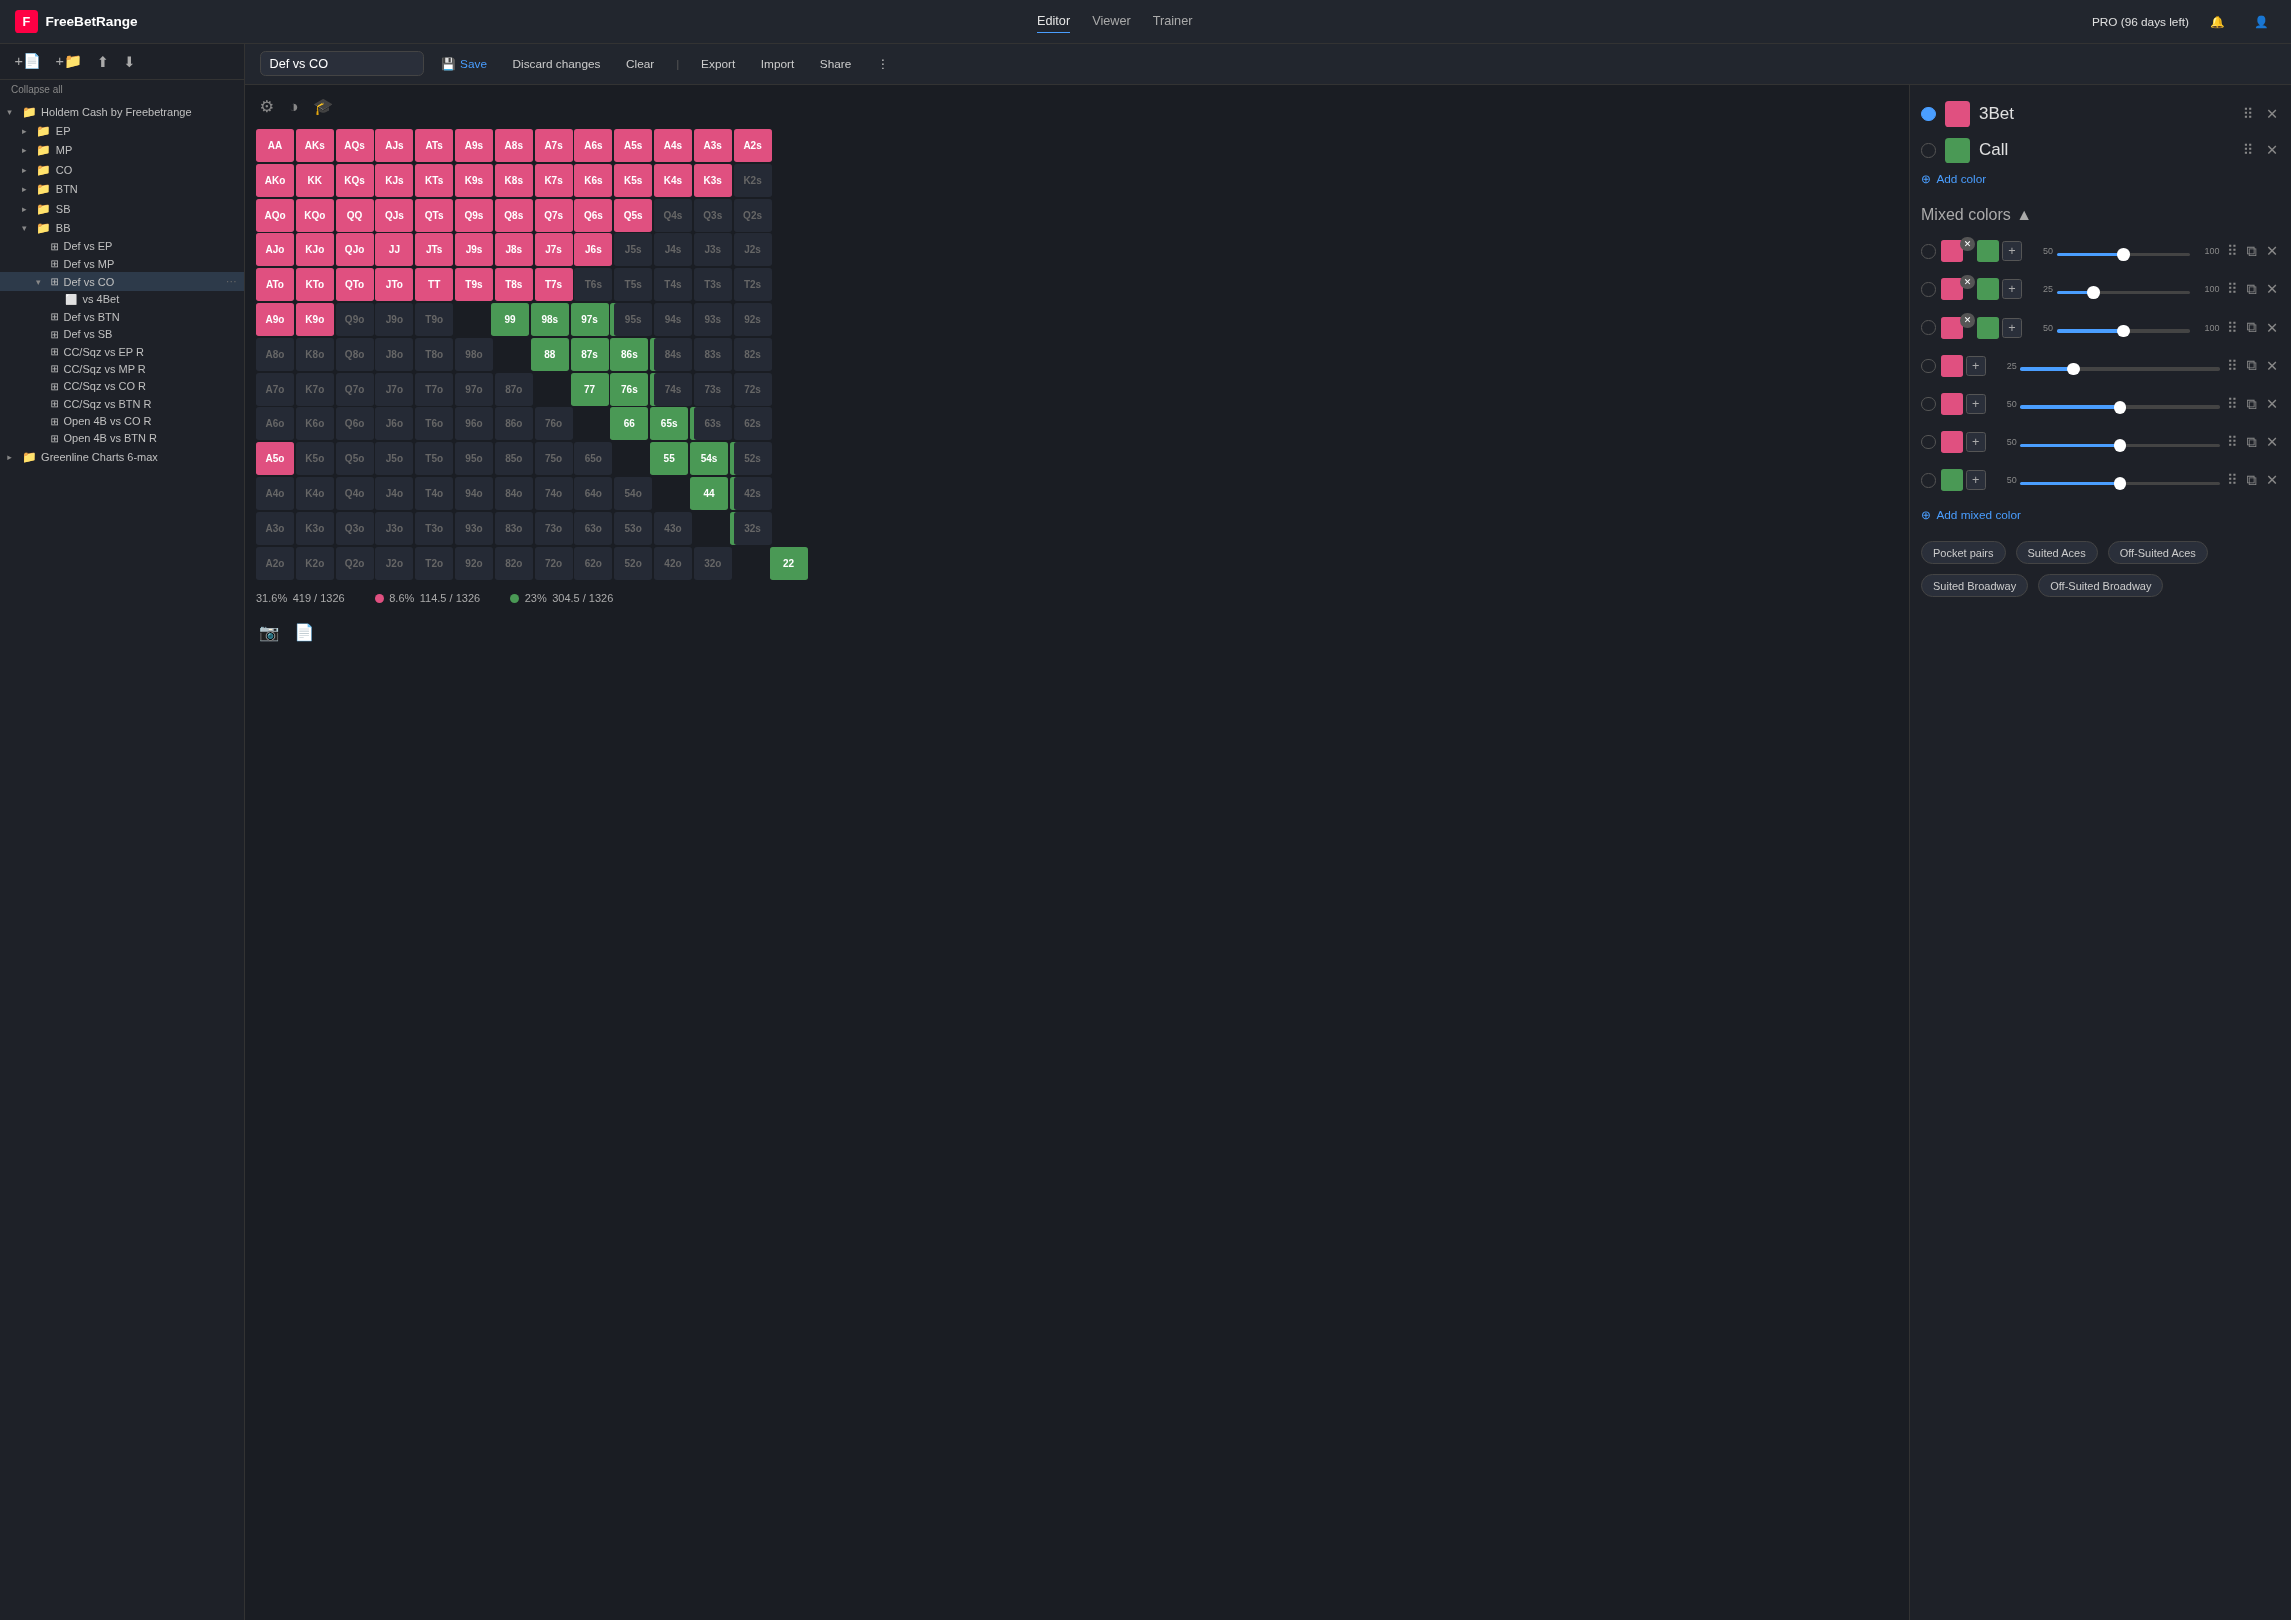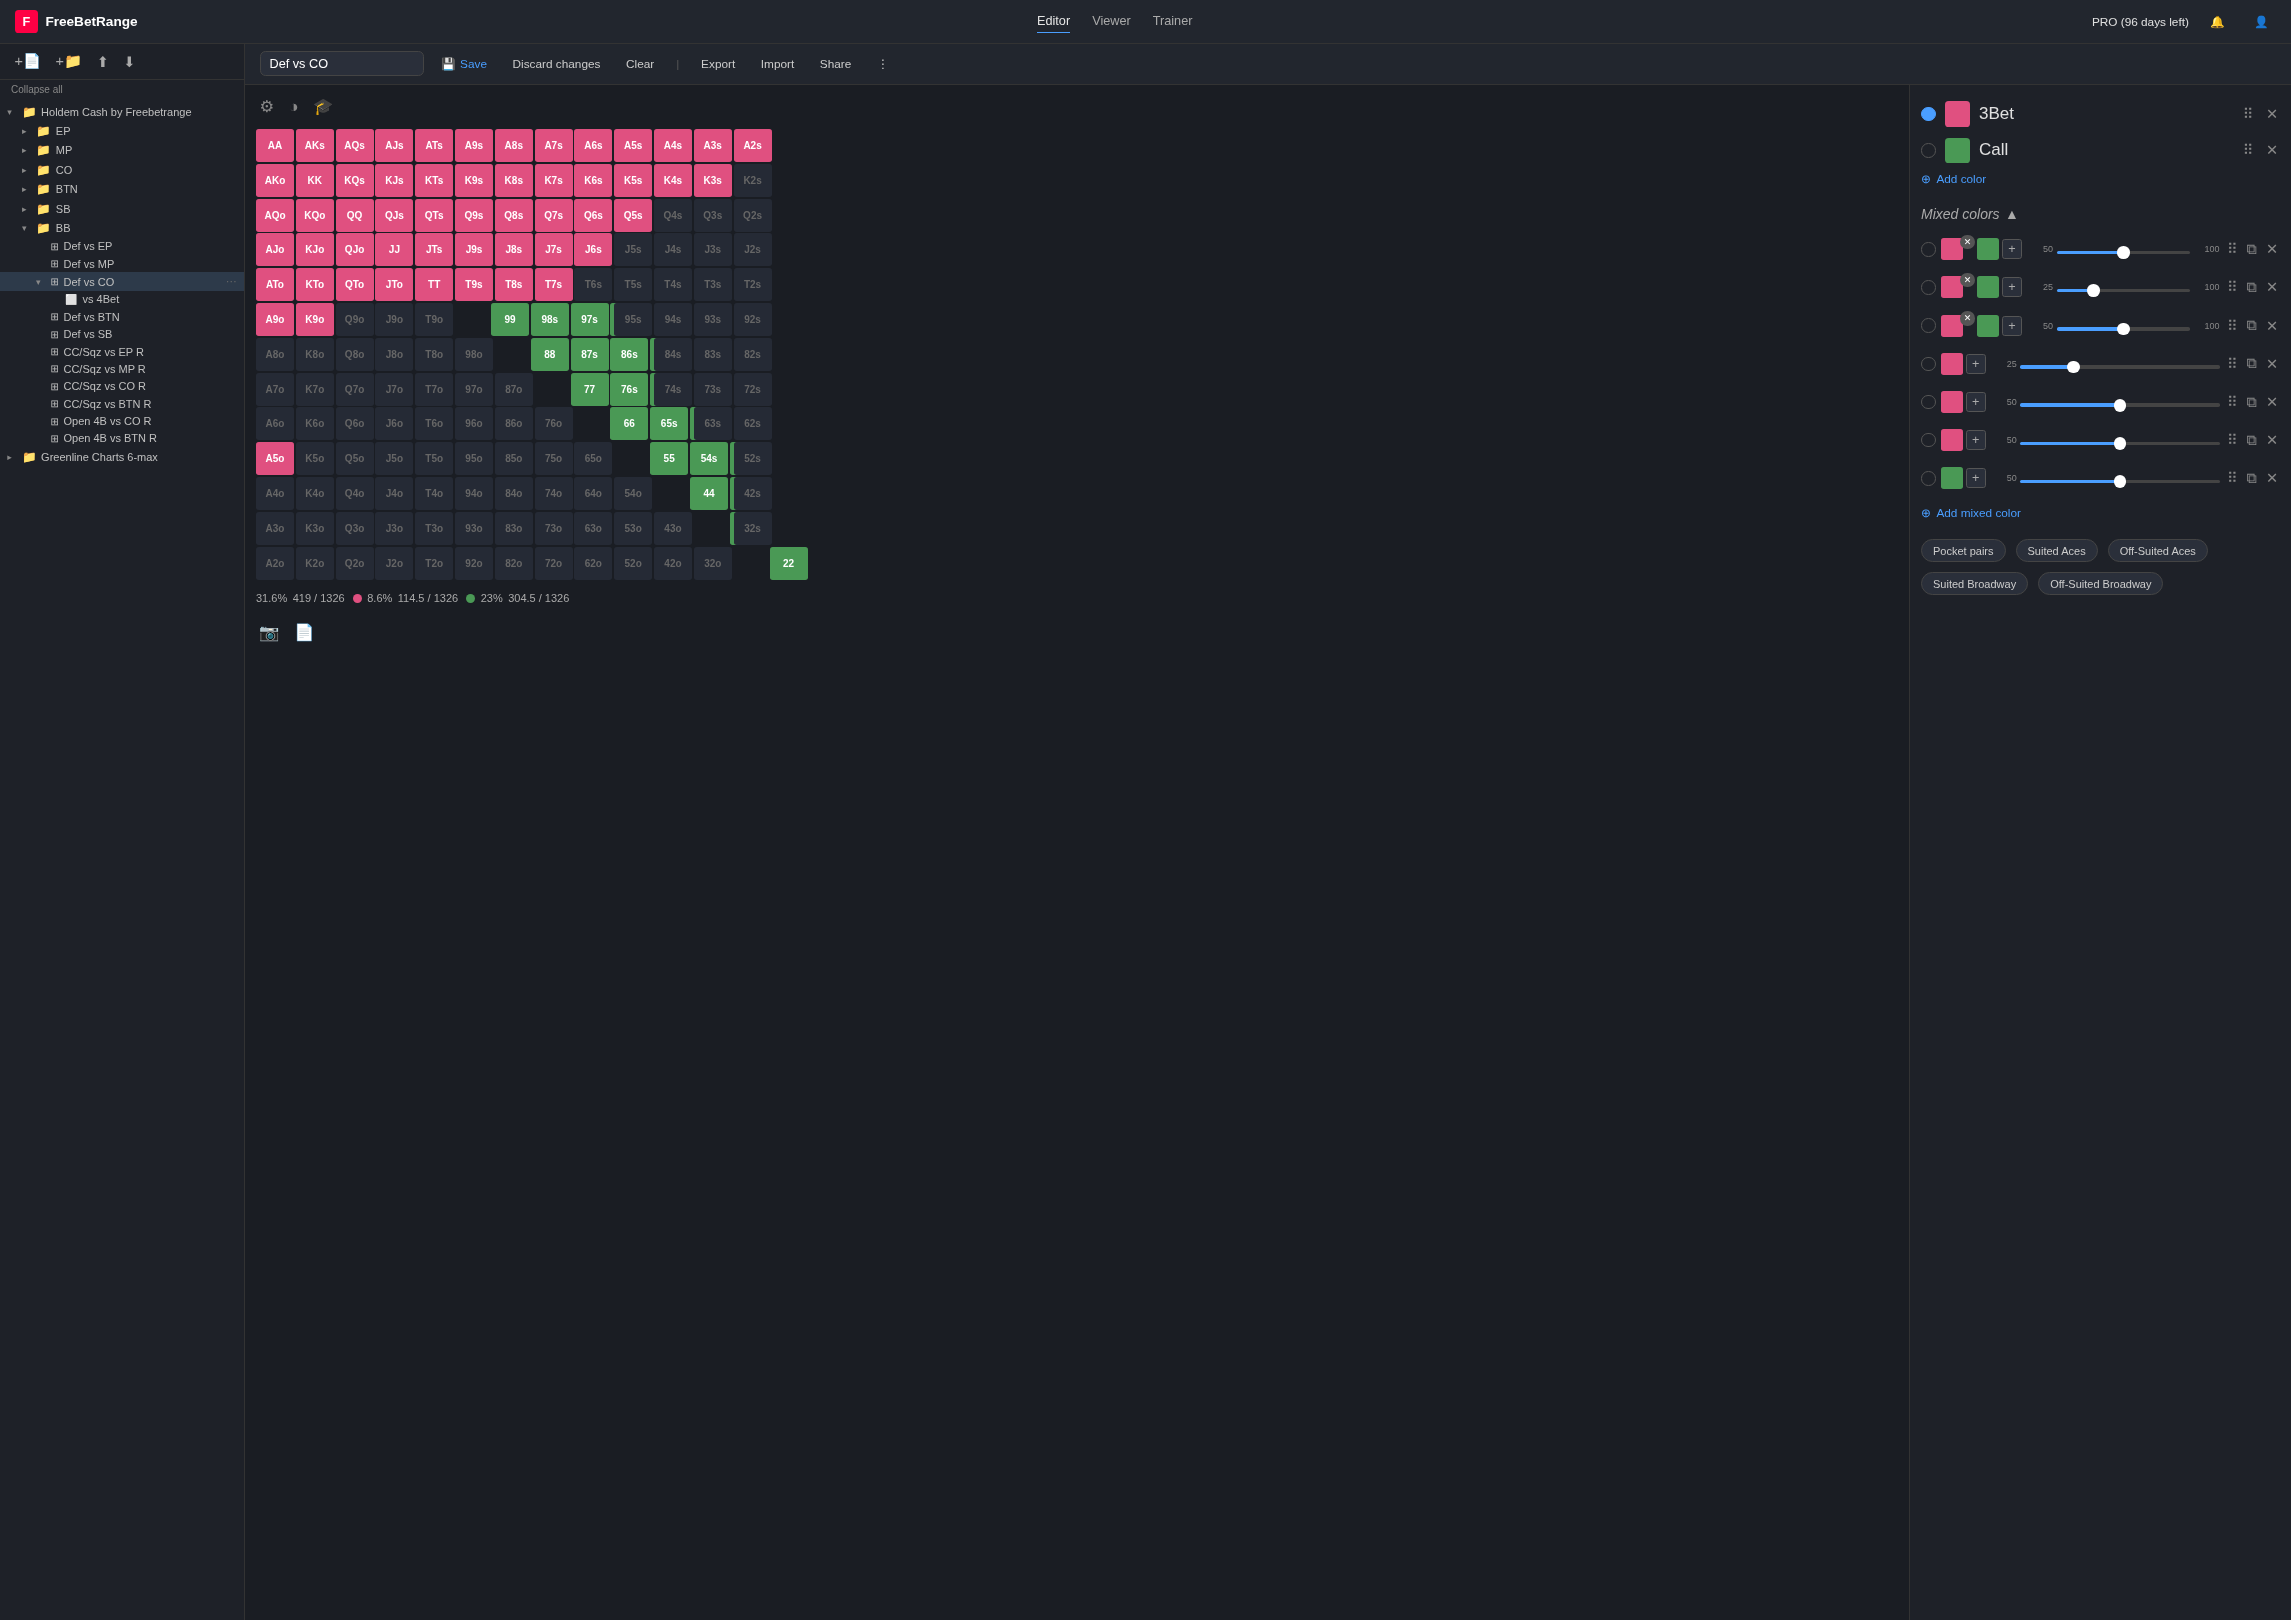--- a/index.html
+++ b/index.html
@@ -235,21 +235,21 @@
       color: #ccc;
       position: relative;
     }
     .hand-cell.pink { background: #e05080; color: #fff; }
     .hand-cell.green { background: #4a9955; color: #fff; margin-left: 36px; }
     .hand-cell.dark { background: #252a35; color: #666; }
 
     
     .stats-bar {
       display: flex;
-      gap: 8px;
+      gap: 30px;
       padding: 5.5px 0;
       font-size: 11px;
       color: #aaa;
     }
     .stat-item {
       display: flex;
       align-items: center;
       gap: 5.5px;
     }
     .stat-dot {
@@ -310,27 +310,26 @@
       display: flex;
       align-items: center;
       gap: 5.5px;
       color: #4a9eff;
       cursor: pointer;
       font-size: 11.8px;
       padding: 3.6px 0;
     }
 
     .section-title {
-      font-size: 14px;
+      font-size: 16px;
       color: #aaa;
       margin: 7.3px 0 3.6px;
       display: flex;
       align-items: center;
       gap: 5.5px;
-      font-style: italic;
     }
 
     
     .mixed-color-row {
       display: flex;
       align-items: center;
       gap: 5.5px;
       padding: 3.6px 0;
     }
     .mixed-swatches {

